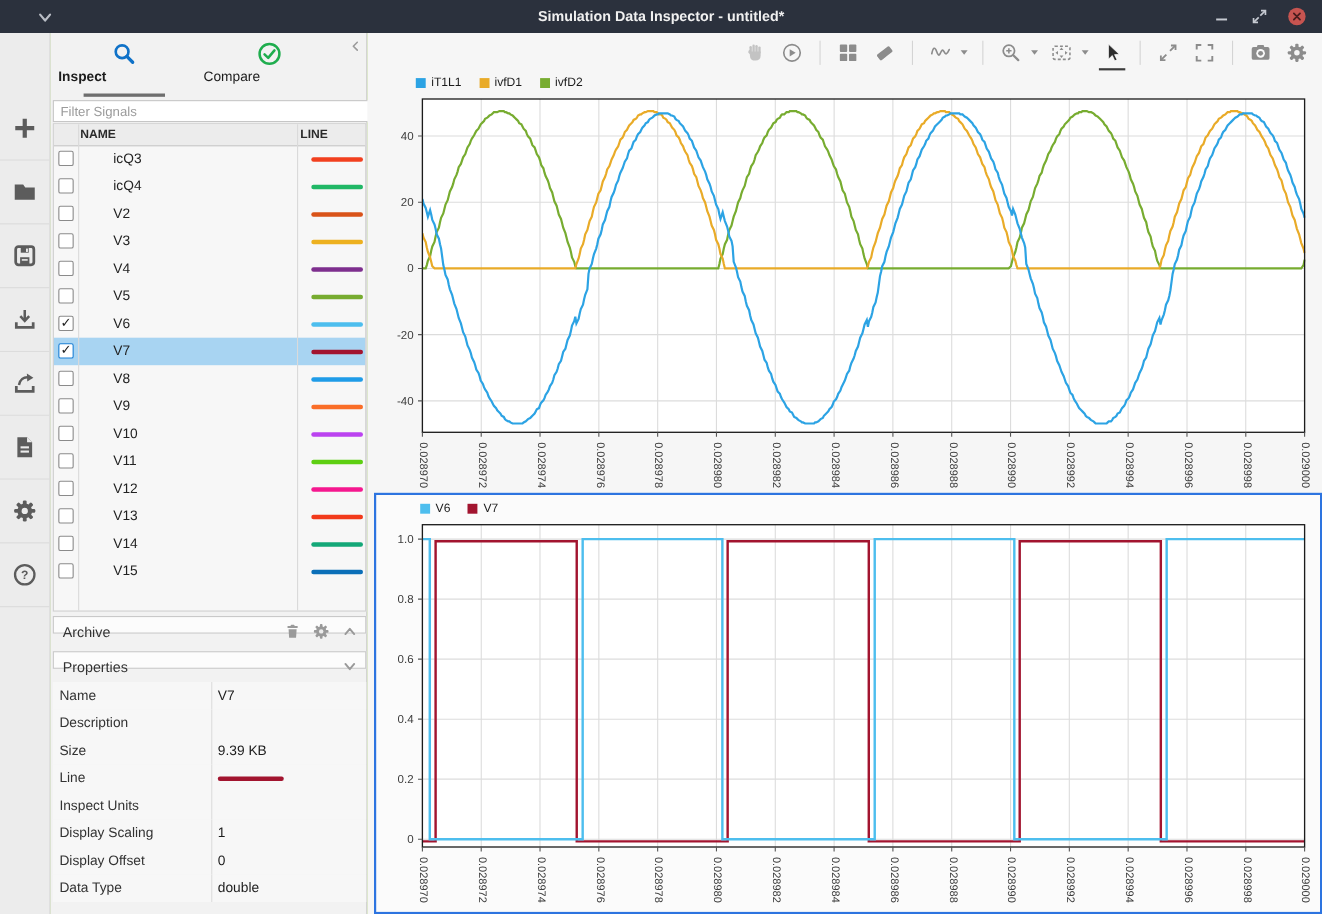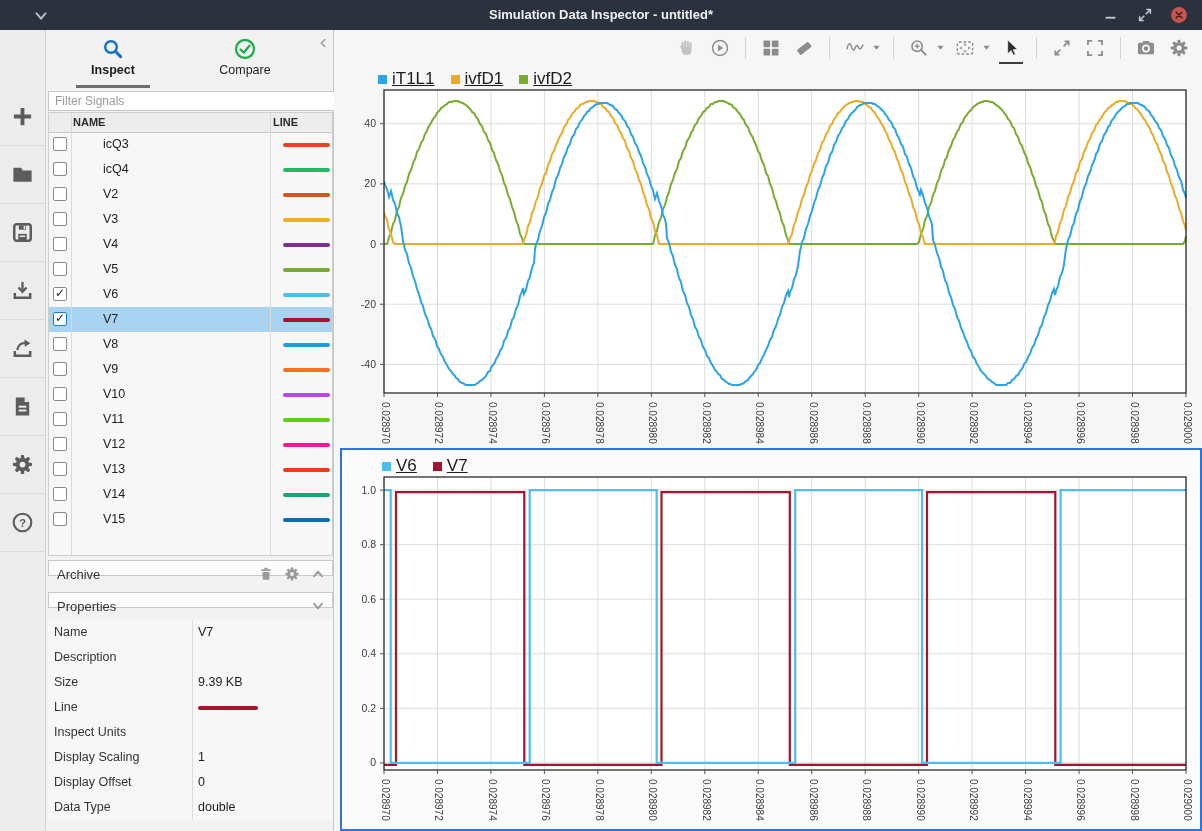--- a/index.html
+++ b/index.html
@@ -17,21 +17,21 @@
   .winbtn svg,#win-menu svg{width:100%;height:100%;display:block;}
   
   #iconstrip{left:0;top:30px;width:46px;height:801px;background:#ececec;border-right:1px solid #d2d2d2;
        padding-top:58px;box-sizing:border-box;}
   .strip-btn{width:45px;height:57px;display:flex;align-items:center;justify-content:center;
        color:#5c5c5c;border-bottom:1px solid #dcdcdc;cursor:pointer;}
   .strip-btn svg{width:23px;height:23px;display:block;}
   
   #panel{left:46px;top:30px;width:288px;height:801px;background:#f2f2f2;border-right:1px solid #c6c6c6;box-sizing:border-box;}
   .tabbar{left:0;top:0;width:288px;height:60px;}
-  .tab{position:absolute;top:8px;width:120px;text-align:center;cursor:pointer;}
+  .tab{position:absolute;top:8px;width:120px;text-align:left;cursor:pointer;}
   .tab .ticon{display:block;margin:0 auto;width:22px;height:22px;}
   .tab .tlabel{display:block;margin-top:3px;font-size:12.5px;color:#1c1c1c;}
   #tab-inspect{left:7px;color:#1072c8;}
   #tab-inspect .tlabel{font-weight:bold;}
   #tab-compare{left:139px;color:#1fad4e;}
   #tab-underline{left:30px;top:55px;width:74px;height:3px;background:#6e6e6e;}
   #collapse-left{left:271px;top:5px;width:12px;height:12px;color:#9a9a9a;}
   #collapse-left svg{width:100%;height:100%;}
   #filter{left:2px;top:61px;width:282px;height:18px;border:1px solid #c6c6c6;background:#fff;
        font-size:12px;padding:0 6px;color:#444;font-family:inherit;}
@@ -78,21 +78,21 @@
   .tb-caret svg{width:9px;height:9px;display:block;}
   .tb-div{width:1px;height:22px;background:#d4d4d4;margin:0 5px;}
   .gear-hole{fill:#ececec;}
   #toolbar .gear-hole{fill:#f6f6f6;}
   
   #chart-top{left:0px;top:35px;width:868px;height:380px;}
   #chart-bottom{left:6px;top:418px;width:862px;height:383px;border:2px solid #2d74e0;box-sizing:border-box;background:#fbfbfb;}
   .legend{position:absolute;display:flex;gap:16px;align-items:center;z-index:3;}
   .leg-item{display:flex;align-items:center;gap:5px;}
   .leg-sq{width:9px;height:9px;display:inline-block;}
-  .leg-label{font-size:17px;color:#1c1c1c;text-decoration:underline;}
+  .leg-label{font-size:11px;color:#1c1c1c;}
   #chart-top .legend{left:44px;top:4px;}
   #chart-bottom .legend{left:40px;top:6px;}
   .chart-svg{position:absolute;left:0;top:0;}
 </style>
 </head>
 <body>
 
 <div id="app">
 
   <div id="titlebar" class="abs">

